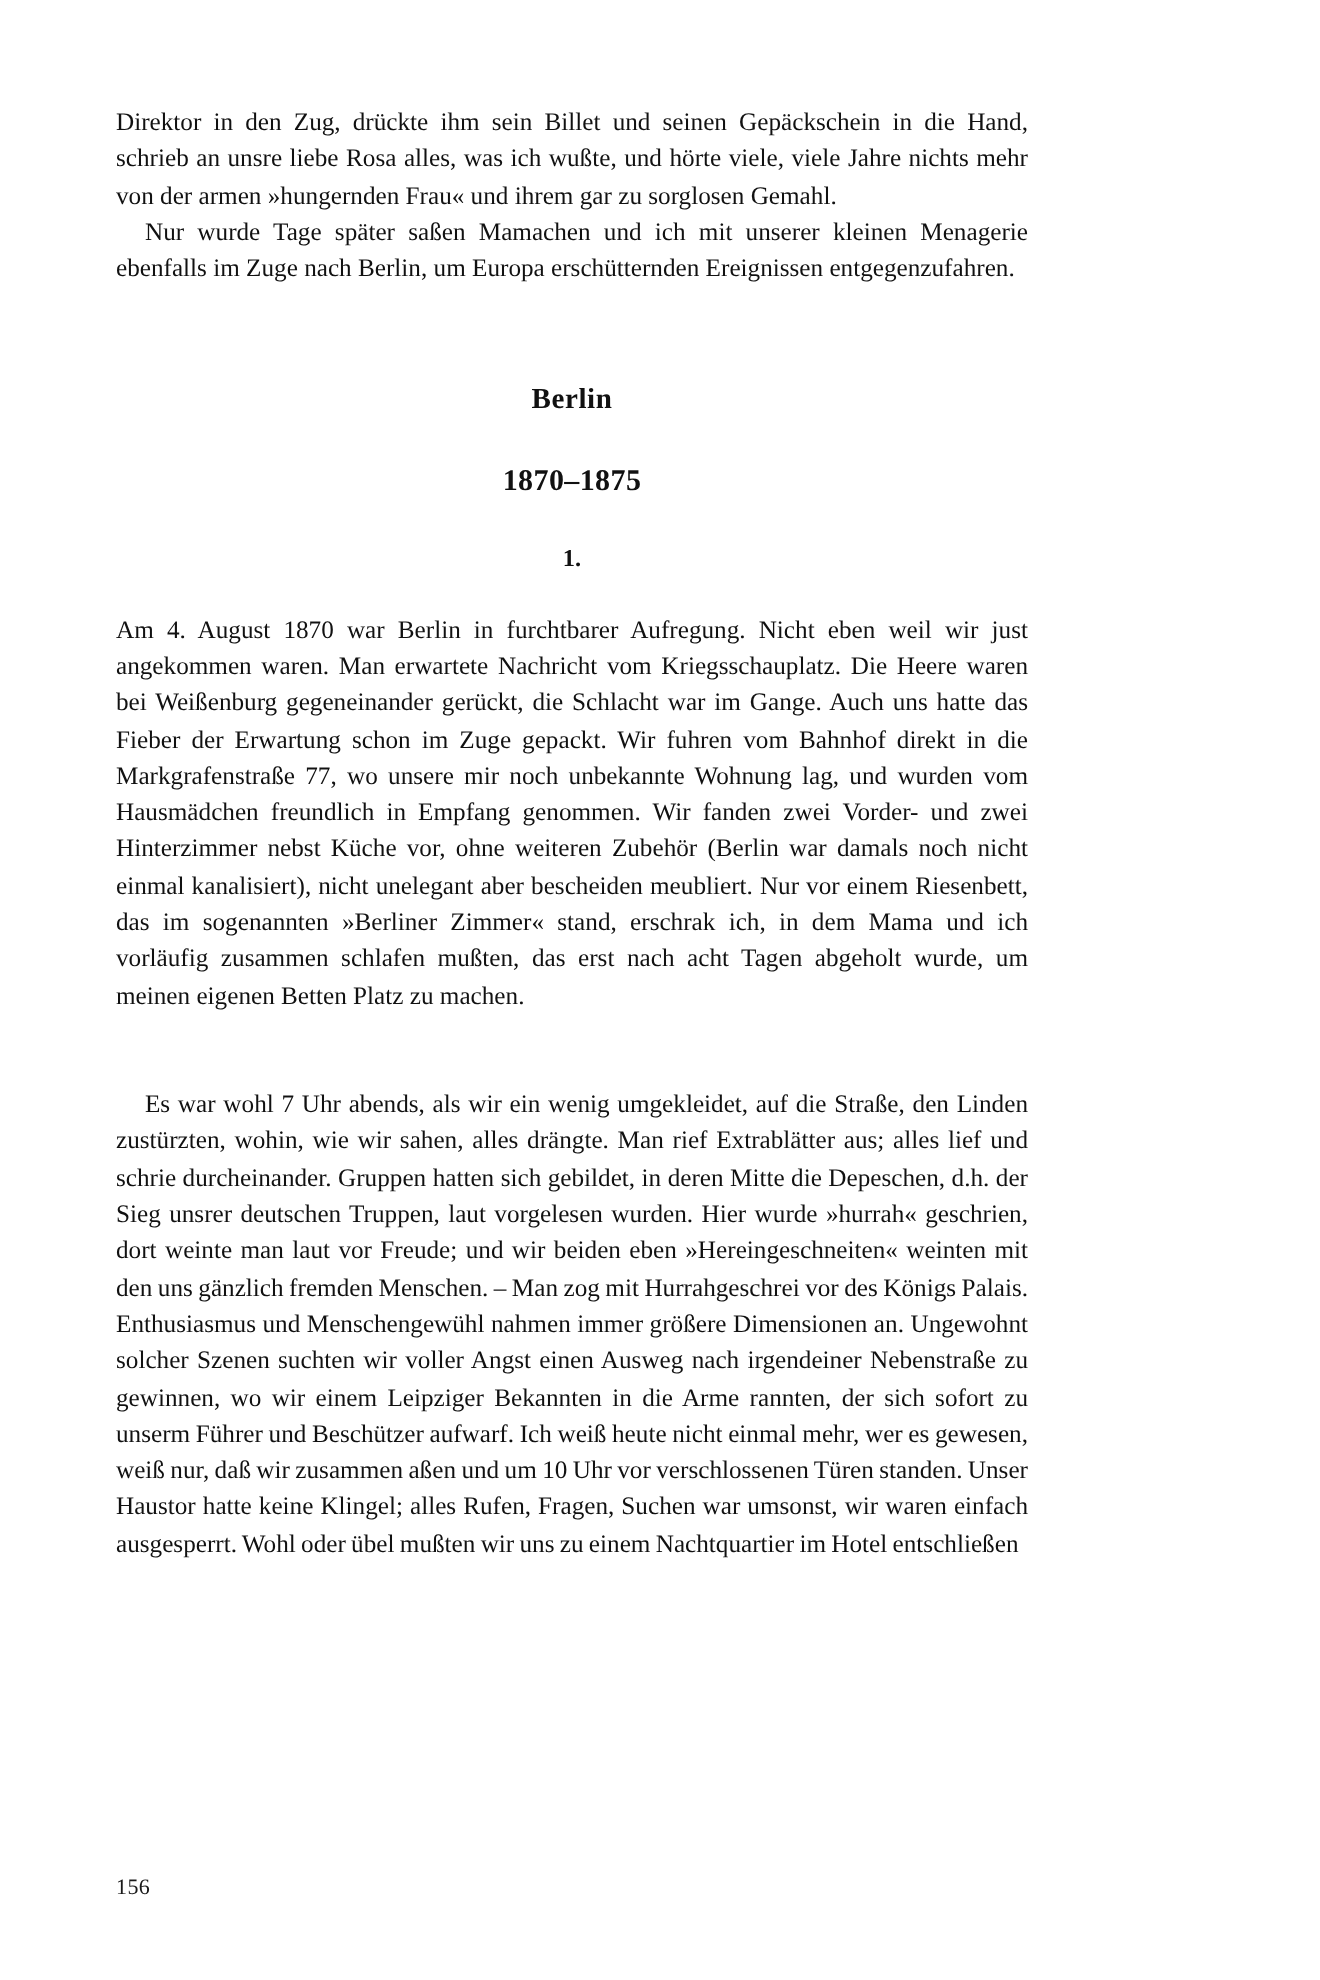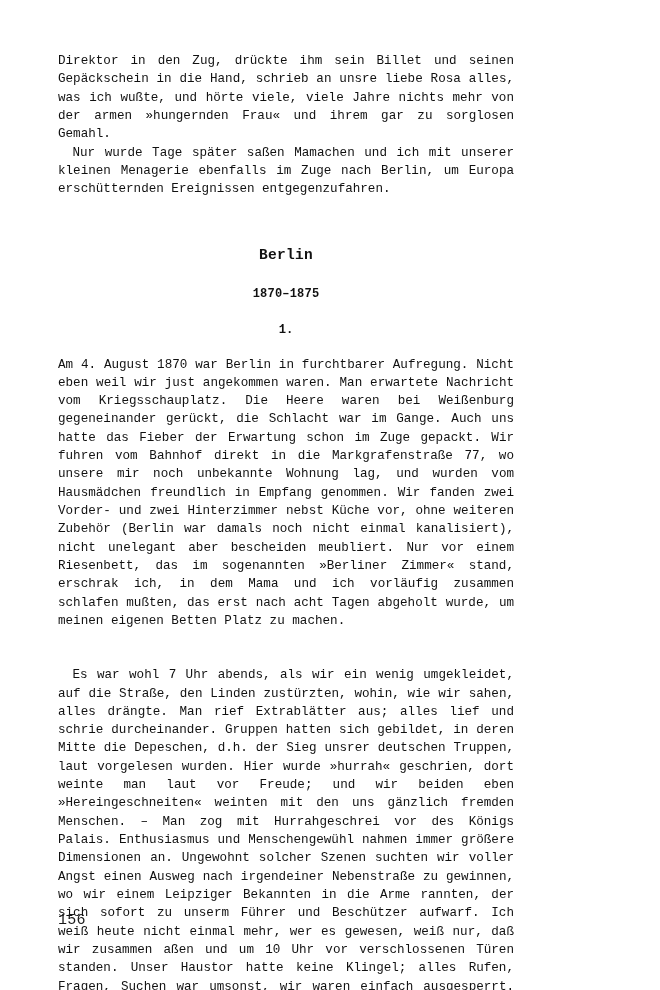--- a/index.html
+++ b/index.html
@@ -12,21 +12,20 @@
     height: 990px;
     font-family: "Liberation Serif", serif;
     color: #111111;
   }
   .page {
     position: relative;
     width: 572px;
     height: 990px;
     box-sizing: border-box;
     padding: 52px 58px 40px 58px;
-    font-family: Liberation Mono, monospace;
   }
   .textblock {
     font-size: 12.6px;
     line-height: 1.455;
     text-align: justify;
     text-justify: inter-word;
     hyphens: manual;
   }
   p {
     margin: 0;
@@ -37,38 +36,38 @@
   .chapter-title {
     text-align: center;
     font-weight: bold;
     font-size: 14.5px;
     margin-top: 48px;
     letter-spacing: 0.3px;
   }
   .chapter-years {
     text-align: center;
     font-weight: bold;
-    font-size: 12px;
+    font-size: 15px;
     margin-top: 24px;
     letter-spacing: 0.2px;
   }
   .section-number {
     text-align: center;
     font-weight: bold;
     font-size: 12.2px;
     margin-top: 22px;
   }
   .body-after-heading {
     margin-top: 19px;
   }
   .folio {
     position: absolute;
     left: 58px;
-    bottom: 61px;
-    font-size: 15px;
+    bottom: 40px;
+    font-size: 11px;
     color: #1a1a1a;
     letter-spacing: 0.2px;
   }
   .tight {
     word-spacing: -0.5px;
     margin-top: 36px;
   }
 </style>
 </head>
 <body>

